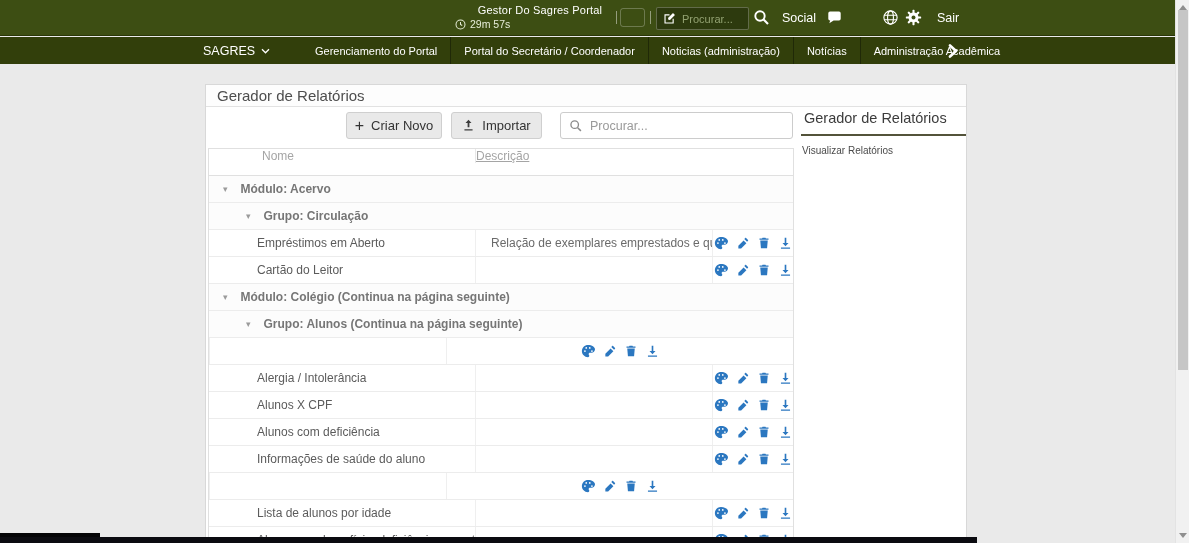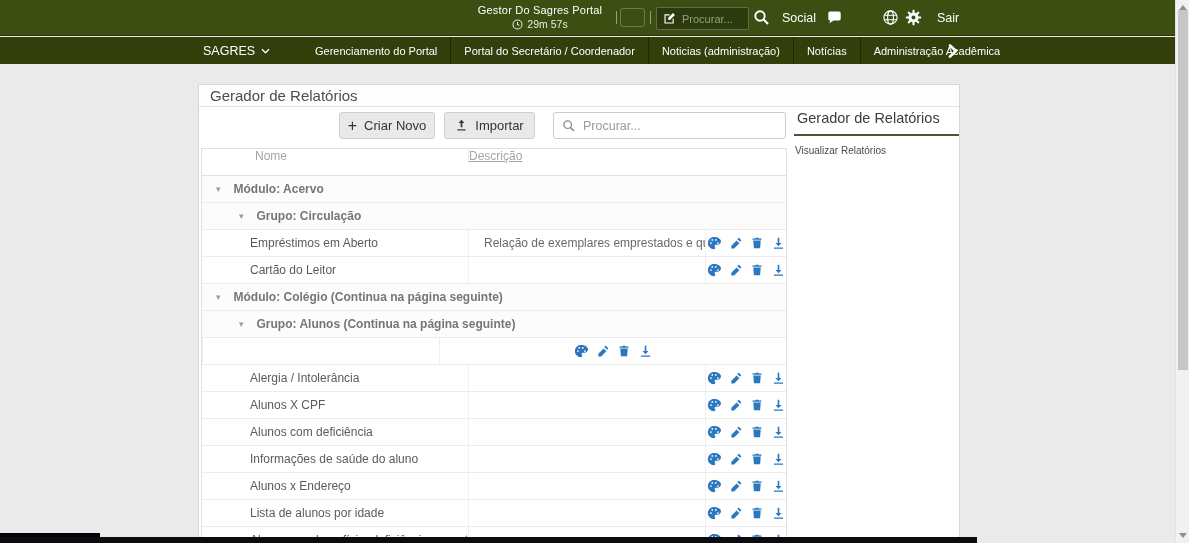--- a/index.html
+++ b/index.html
@@ -4,21 +4,21 @@
 <style>
   * { box-sizing: border-box; margin: 0; padding: 0; }
   html,body { width:1189px; height:543px; overflow:hidden; }
   body { font-family:"Liberation Sans", sans-serif; background:#eaeaea; position:relative; }
 
   
   .topbar { position:absolute; left:0; top:0; width:1175px; height:36px;
             background:#3d4e13; border-bottom:1px solid #2a3607; z-index:5; }
   .tb-title-block { position:absolute; left:455px; top:4px; width:170px; text-align:center; color:#fff; }
   .tb-title { font-size:11px; letter-spacing:.2px; }
-  .tb-timer { margin-top:2px; font-size:10.5px; color:#e6edd8; display:flex; align-items:center; justify-content:center; gap:4px; }
+  .tb-timer { margin-top:2px; font-size:10.5px; color:#e6edd8; display:flex; align-items:center; gap:4px; }
   .tb-pipe { position:absolute; top:11px; width:1px; height:13px; background:rgba(255,255,255,.45); }
   .tb-ghostbox { position:absolute; left:620px; top:8px; width:25px; height:19px;
                  border:1px solid rgba(255,255,255,.25); border-radius:3px; }
   .tb-search { position:absolute; left:656px; top:7px; width:93px; height:23px;
                background:rgba(0,0,0,.25); border:1px solid rgba(255,255,255,.25);
                border-radius:2px; display:flex; align-items:center; padding:0 6px; gap:6px; }
   .tb-search-ph { font-size:11px; color:#93a272; white-space:nowrap; overflow:hidden; }
   .tb-mag { position:absolute; left:753px; top:9px; color:#fff; }
   .tb-social { position:absolute; left:782px; top:11px; font-size:12.5px; color:#fff; }
   .tb-bubble { position:absolute; left:826px; top:9px; }
@@ -29,21 +29,21 @@
   
   .navbar { position:absolute; left:0; top:37px; width:1175px; height:27px; background:#323f0b; z-index:5; }
   .nav-brand { position:absolute; left:203px; top:0; height:27px; display:flex; align-items:center; gap:6px;
                color:#fff; font-size:12.5px; }
   .nav-items { position:absolute; left:302px; top:0; height:27px; display:flex; align-items:stretch; }
   .nav-item { display:flex; align-items:center; padding:0 13px; color:#ffffff; font-size:11px; white-space:nowrap; }
   .nav-item + .nav-item { border-left:1px solid rgba(0,0,0,.35); }
   .nav-chevron { position:absolute; left:948px; top:7px; }
 
   
-  .panel { position:absolute; left:198px; top:84px; width:762px; height:459px;
+  .panel { position:absolute; left:205px; top:84px; width:762px; height:459px;
            background:#fff; border:1px solid #d8d8d8; border-bottom:none; overflow:hidden; }
   .panel-header { height:22px; line-height:21px; padding-left:11px; font-size:15px; color:#4d4d4d;
                   background:#fdfdfd; border-bottom:1px solid #e2e2e2; }
 
   .btn { position:absolute; top:27px; height:27px; background:#e9e9e9; border:1px solid #cfcfcf;
          border-radius:3px; font-size:13px; color:#333; display:flex; align-items:center;
          justify-content:center; gap:7px; cursor:default; }
   .btn-create { left:140px; width:96px; }
   .btn-import { left:245px; width:91px; }
   .btn .plus { font-size:16px; font-weight:400; line-height:1; color:#333; }
@@ -406,21 +406,20 @@
               </svg>
             </span>
             <span class="act">
               <svg viewBox="0 0 16 16" width="13" height="13">
                 <path fill="#2b77c0" d="M7 1h2v6.4h2.7L8 11.4 4.3 7.4H7V1zM2.4 12.9h11.2v1.7H2.4z"></path>
               </svg>
             </span>
           </div>
         </div>
         <div class="t-row report">
-          <div class="cell c-name">Alunos x Endereço</div>
           <div class="cell c-desc"></div>
           <div class="cell c-act">
             <span class="act">
               <svg viewBox="0 0 16 16" width="14" height="14">
                 <path fill="#2b77c0" d="M8 1C4.1 1 1 4.1 1 8s3.1 7 7 7c.83 0 1.5-.67 1.5-1.5 0-.39-.15-.74-.39-1-.23-.27-.38-.62-.38-1 0-.83.67-1.5 1.5-1.5H12c2.21 0 4-1.79 4-4 0-2.76-3.58-5-8-5zM4.5 9a1 1 0 110-2 1 1 0 010 2zM6 5.5a1 1 0 110-2 1 1 0 010 2zm4 0a1 1 0 110-2 1 1 0 010 2zm2.5 3.5a1 1 0 110-2 1 1 0 010 2z"></path>
               </svg>
             </span>
             <span class="act">
               <svg viewBox="0 0 16 16" width="12" height="12">
                 <path fill="#2b77c0" d="M12.1 1.3l2.6 2.6c.3.3.3.8 0 1.1l-1.3 1.3-3.7-3.7L11 1.3c.3-.3.8-.3 1.1 0zM1.8 11.5l7-7 3.7 3.7-7 7H1.8v-3.7z"></path>

